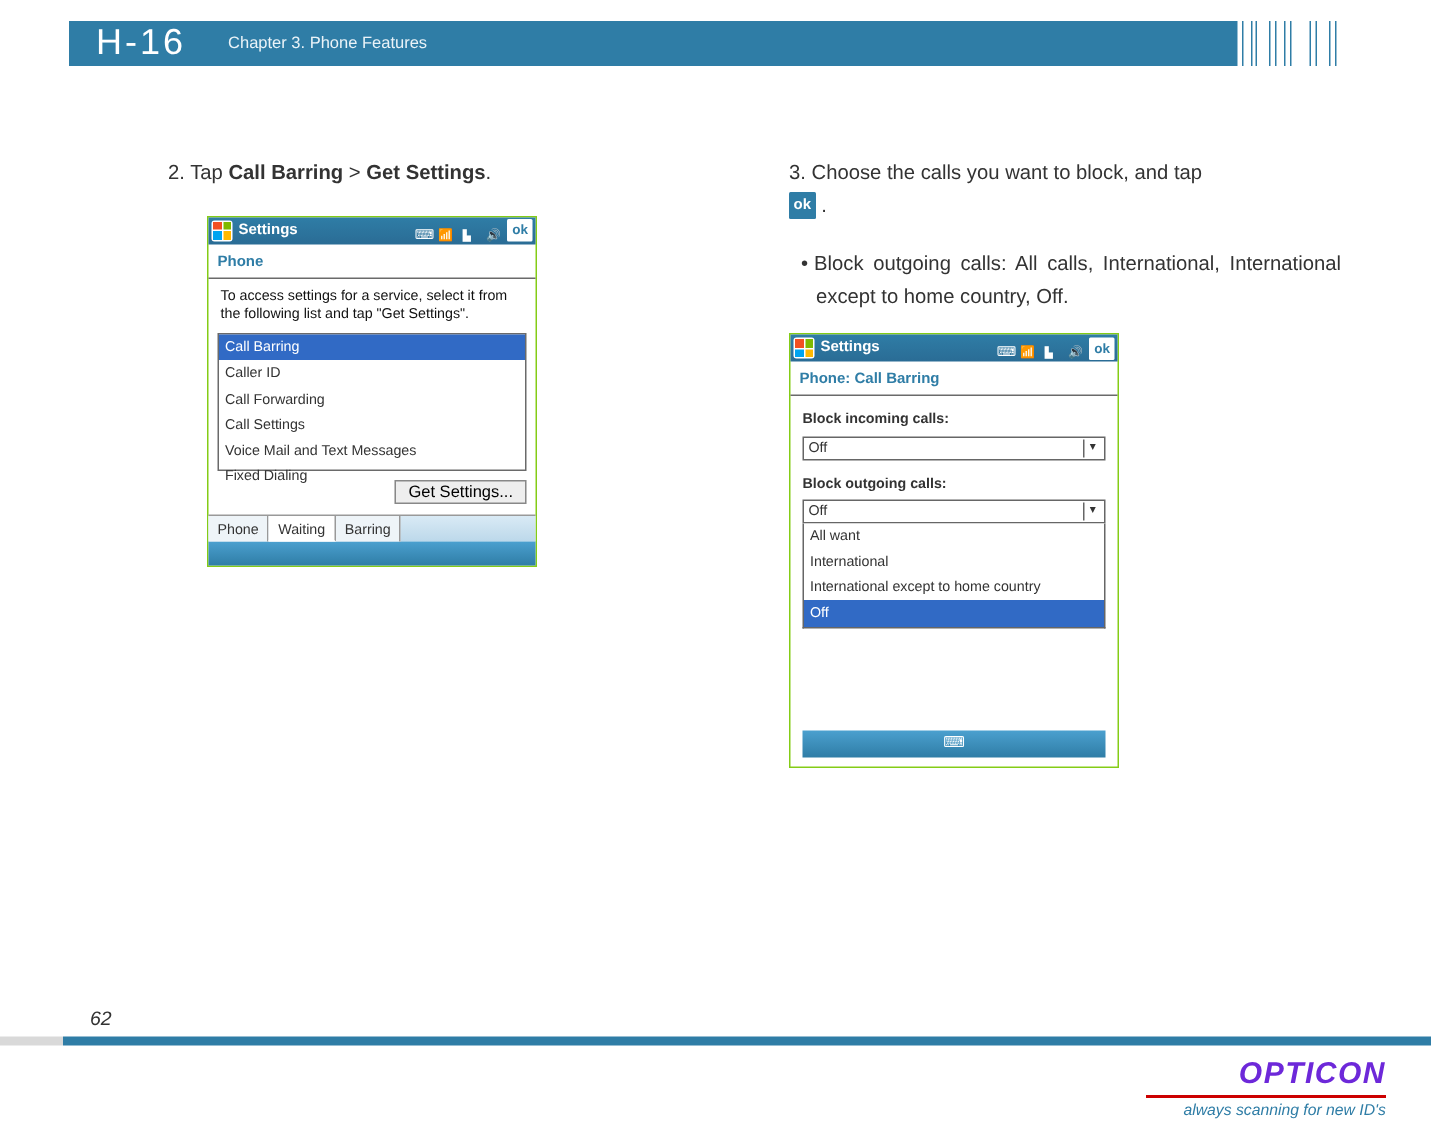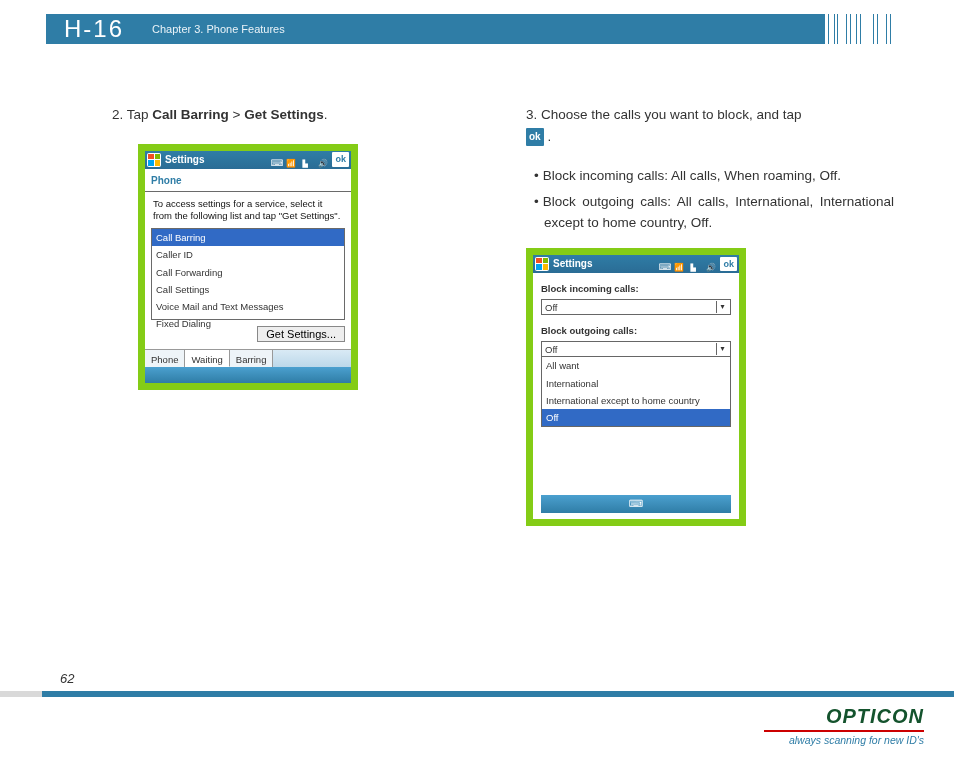--- a/index.html
+++ b/index.html
@@ -49,21 +49,21 @@
     display: inline-block; vertical-align: middle;
     background: #2f7da6; color: #fff;
     font-size: 10px; font-weight: bold;
     padding: 1px 3px; border-radius: 1px;
   }
   .bullets { list-style: none; margin: 6px 0 14px 0; }
   .bullets li { text-indent: -10px; padding-left: 18px; margin-bottom: 4px; text-align: justify; }
   .bullets li::before { content: "•"; margin-right: 4px; }
   
   .device {
-    width: 220px; border: 7px solid #84cc16; background: #fff;
+    width: 220px; border: 1px solid #84cc16; background: #fff;
     font-family: Tahoma, Verdana, sans-serif; font-size: 10px;
     margin-top: 10px;
   }
   .titlebar {
     height: 18px; background: linear-gradient(#2f7da6,#2a6c95);
     display: flex; align-items: center; color: #fff;
     padding: 0 2px;
   }
   .winflag {
     width: 14px; height: 14px; background: #fff; border-radius: 2px;
@@ -147,21 +147,21 @@
   .footer-line {
     position:absolute; left:0; bottom:64px; width:100%; height:12px;
     display:flex;
   }
   .footer-line .grey { background:#d9d9d9; height:6px; margin-top:3px; }
   .footer-line .teal { background:#2f7da6; height:6px; margin-top:3px; }
   .brand {
     position:absolute; right:30px; bottom:18px; text-align:right;
   }
   .brand-name {
-    color:#14532d; font-weight:800; font-style:italic;
+    color:#6d28d9; font-weight:800; font-style:italic;
     font-size:20px; letter-spacing:1px;
     font-family: Arial, sans-serif;
   }
   .brand-line {
     width:160px; height:2px; background:#c00; margin:2px 0 2px auto;
   }
   .brand-tag { color:#2f7da6; font-size:10.5px; font-style:italic; }
 </style>
 </head>
 <body>
@@ -232,41 +232,41 @@
       <div class="bottombar"></div>
     </div>
   </div>
 
   <div class="col">
     <p class="step-line">
       <span>3. Choose the calls you want to block, and tap </span><br>
       <span class="ok-chip">ok</span><span> .</span>
     </p>
     <ul class="bullets">
-      <li>Block incoming calls: All calls, When roaming, Off.</li>
       <li>Block outgoing calls: All calls, International, International except to home country, Off.</li>
     </ul>
 
     <div class="device">
       <div class="titlebar">
         <span class="winflag">
             <i></i>
             <i></i>
             <i></i>
             <i></i>
           </span>
         <span class="tb-title">Settings</span>
         <span class="tb-icons">
           <span class="ico-keyb"></span>
           <span class="ico-sig"></span>
           <span class="ico-ant"></span>
           <span class="ico-vol"></span>
         </span>
         <span class="tb-ok">ok</span>
       </div>
+      <div class="subheader">Phone: Call Barring</div>
 
       <div class="label2">Block incoming calls:</div>
       <div class="combo">
         <span>Off</span>
         <span class="caret"></span>
       </div>
 
       <div class="label2">Block outgoing calls:</div>
       <div class="combo">
         <span>Off</span>

